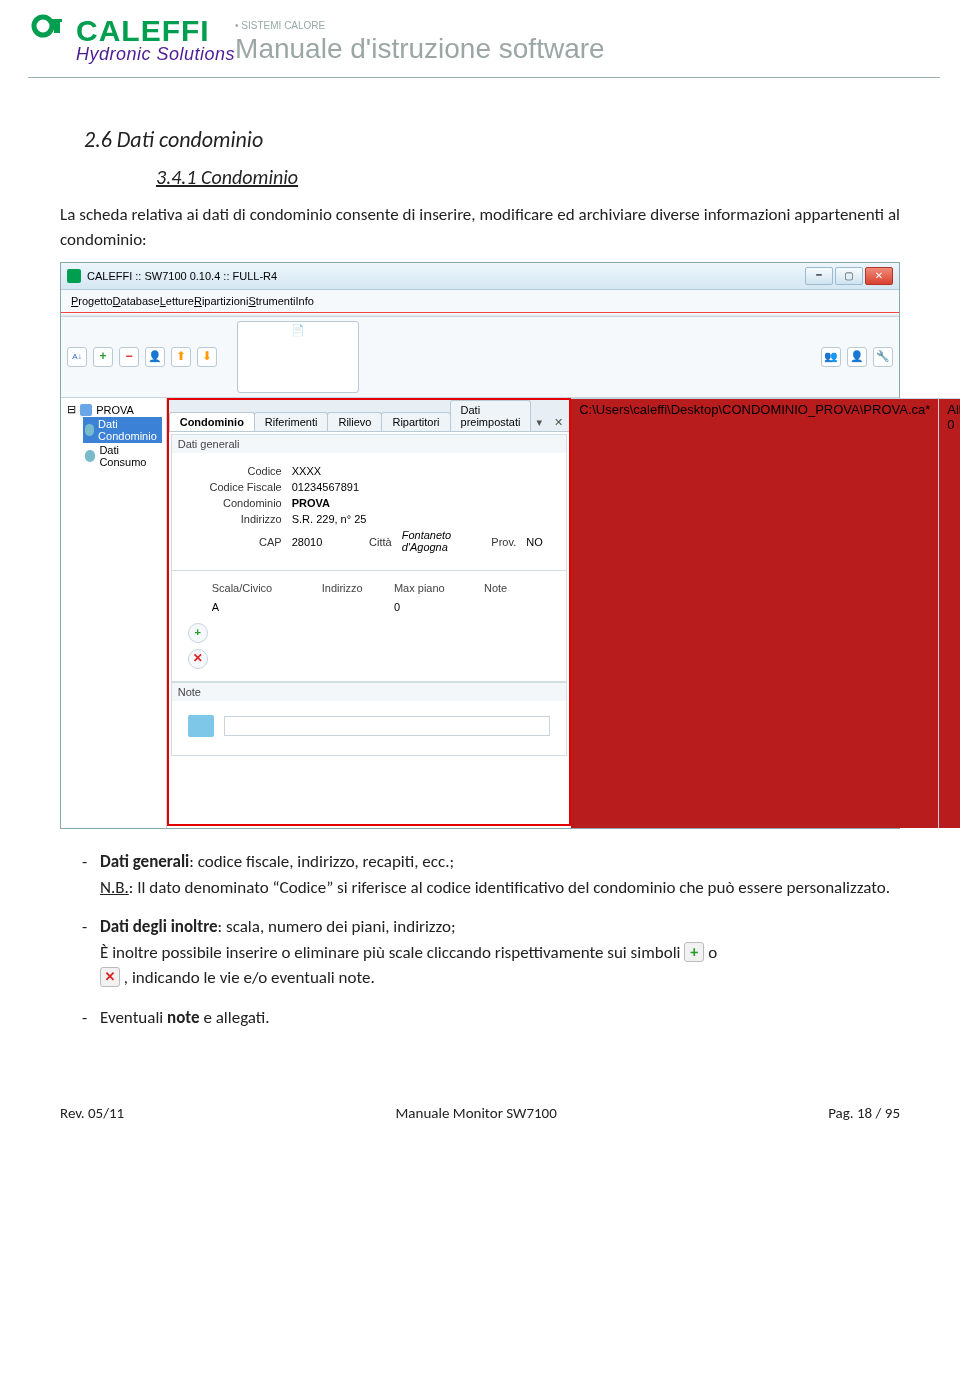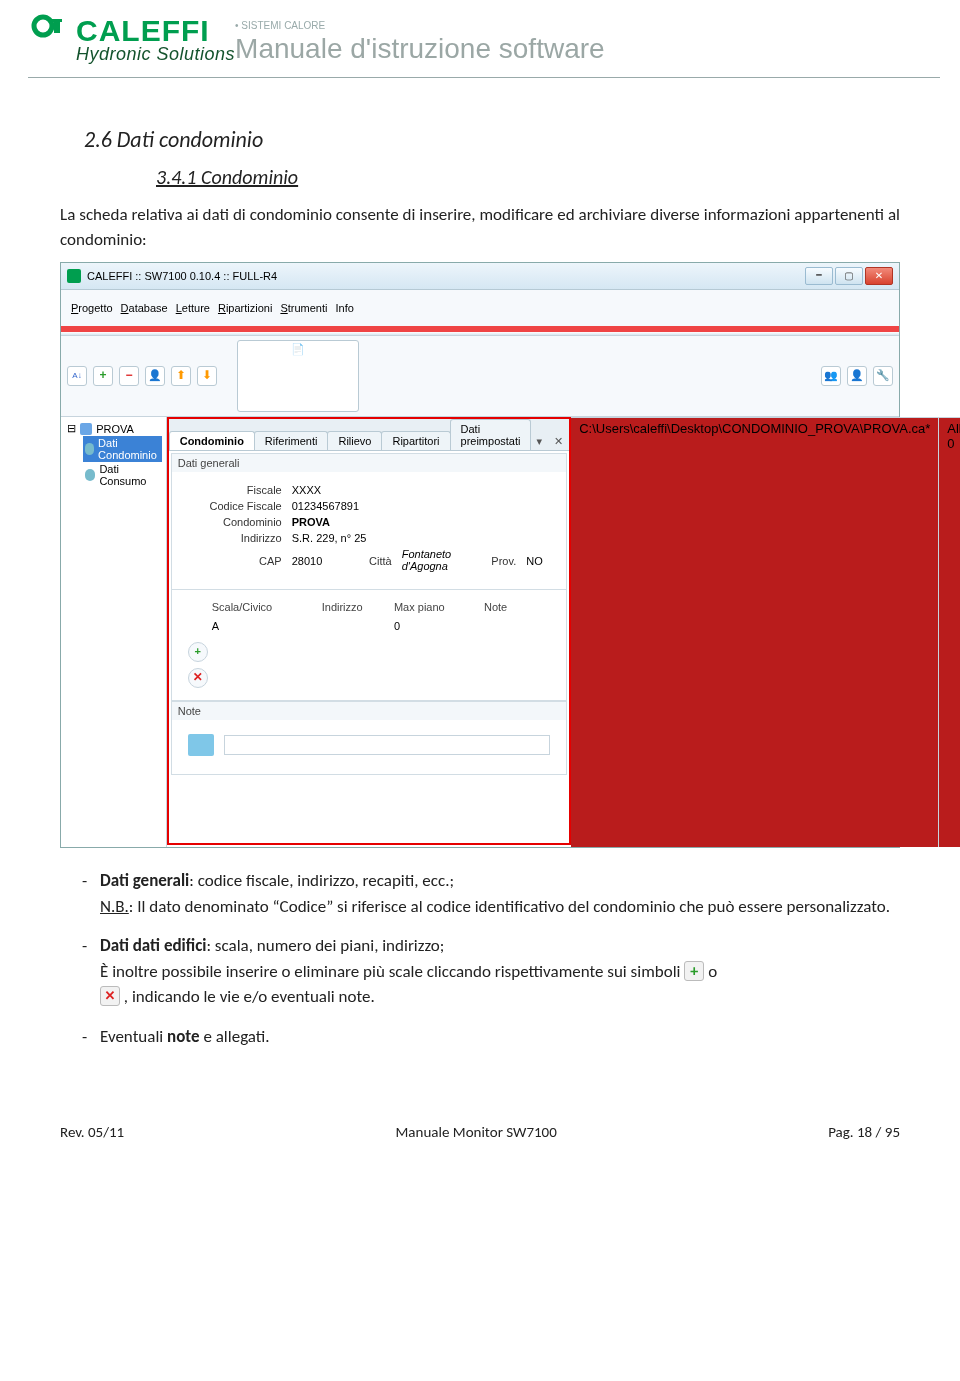--- a/index.html
+++ b/index.html
@@ -4,21 +4,21 @@
 <style>
   * { box-sizing: border-box; margin: 0; padding: 0; }
   body { font-family: "Segoe UI", Tahoma, sans-serif; background: #fff; color: #222; width: 960px; }
 
   
   .page-header { display: flex; align-items: flex-end; padding: 14px 20px 8px 28px; }
   .logo-block { display: flex; gap: 4px; align-items: flex-start; }
   .logo-mark { width: 44px; height: 44px; position: relative; }
   .logo-text { display: flex; flex-direction: column; }
   .logo-name { font-size: 30px; font-weight: 800; letter-spacing: 1px; color: #009e4f; font-family: Arial, sans-serif; }
-  .logo-sub  { font-size: 18px; font-style: italic; color: #14532d; letter-spacing: .5px; margin-top:-4px; }
+  .logo-sub  { font-size: 18px; font-style: italic; color: #4c1d95; letter-spacing: .5px; margin-top:-4px; }
   .title-block { flex: 1; }
   .title-over { font-size: 10px; color: #9aa; }
   .title-main { font-size: 28px; color: #9ba7a5; font-weight: 300; margin-top: 2px; }
   .header-rule { border: 0; border-top: 1.5px solid #9aa; margin: 4px 20px 0 28px; }
 
   
   .doc { padding: 30px 60px 40px 60px; font-family: Calibri, "Segoe UI", sans-serif; }
   .h34 { font-style: italic; font-size: 22px; margin: 18px 0 12px 24px; }
   .h341{ font-style: italic; font-size: 20px; margin: 10px 0 14px 96px; text-decoration: underline; }
   .para { font-size: 17px; line-height: 1.45; text-align: justify; margin-bottom: 0; }
@@ -35,21 +35,21 @@
                background:linear-gradient(#edf5fb,#d5e7f3);}
   .win-title .left { display:flex; align-items:center; gap:6px;}
   .win-ico { width:14px; height:14px; background:#009e4f; border-radius:2px;}
   .win-btns { display:flex; gap:2px;}
   .wb { width:28px; height:18px; background:linear-gradient(#f7fbff,#cfe3f0); border:1px solid #9abbd1; border-radius:2px; position:relative;}
   .wb.min::after{content:"━"; font-size:9px;}
   .wb.max::after{content:"▢"; font-size:10px;}
   .wb.close{background:linear-gradient(#f28a7a,#d8432f); border-color:#b13424;}
   .wb.close::after{content:"✕"; color:#fff; font-size:10px;}
   .wb::after{position:absolute; inset:0; text-align:center; line-height:15px; color:#444;}
-  .menubar { display:flex; gap:8px; padding:12px 10px; background:#f6f9fc; border-bottom:6px solid #ef4444;}
+  .menubar { display:flex; gap:0; padding:5px 10px; background:#f6f9fc; border-bottom:1px solid #ef4444;}
   .menubar span { cursor:default; }
   .menubar span u{ text-decoration: underline; }
   .gradbar { height:4px; background:linear-gradient(#fff,#d8e6ef); border-bottom:1px solid #c7d4dd;}
   .toolbar { display:flex; gap:6px; padding:4px 6px; background:#f6f9fc; border-bottom:1px solid #c7d4dd; align-items:center;}
   .tbtn { width:20px; height:20px; border:1px solid #b9cad4; border-radius:3px; background:#fff; position:relative;}
   .tbtn::after{position:absolute; inset:0; text-align:center; line-height:17px; font-size:12px;}
   .tbtn.sort::after{content:"A↓"; font-size:8px; color:#36c;}
   .tbtn.plus::after{content:"+"; color:#2a9c2a; font-weight:bold;}
   .tbtn.minus::after{content:"−"; color:#d22; font-weight:bold;}
   .tbtn.user::after{content:"👤"; font-size:11px;}
@@ -193,21 +193,21 @@
             <span class="tab">Dati preimpostati</span>
             <span class="spacer"></span>
             <span class="tabbtn">▾</span>
             <span class="tabbtn">✕</span>
           </div>
 
           <div class="panel">
             <div class="section-label">Dati generali</div>
             <div class="section-body">
               <div class="frow">
-                  <span class="flabel">Fiscale</span>
+                  <span class="flabel">Codice</span>
                   <span class="fval">XXXX</span>
                 </div>
               <div class="frow">
                   <span class="flabel">Codice Fiscale</span>
                   <span class="fval">01234567891</span>
                 </div>
               <div class="frow">
                   <span class="flabel">Condominio</span>
                   <span class="fval bold">PROVA</span>
                 </div>
@@ -271,21 +271,21 @@
       </div>
     </div>
   </div>
 
   <ul class="list">
     <li>
       <b>Dati generali</b><span>: codice fiscale, indirizzo, recapiti, ecc.;</span><br>
       <u>N.B.</u><span>: Il dato denominato “Codice” si riferisce al codice identificativo del condominio che può essere personalizzato.</span>
     </li>
     <li>
-      <b>Dati dati edifici</b><span>: scala, numero dei piani, indirizzo;</span><br>
+      <b>Dati degli inoltre</b><span>: scala, numero dei piani, indirizzo;</span><br>
       <span>È inoltre possibile inserire o eliminare più scale cliccando rispettivamente sui simboli </span><span class="inline-ic add"></span><span> o </span><br>
       <span class="inline-ic del"></span><span> , indicando le vie e/o eventuali note.</span>
     </li>
     <li>
       <span>Eventuali </span><b>note</b><span> e allegati.</span>
     </li>
   </ul>
 </div>
 
 <div class="page-footer">

